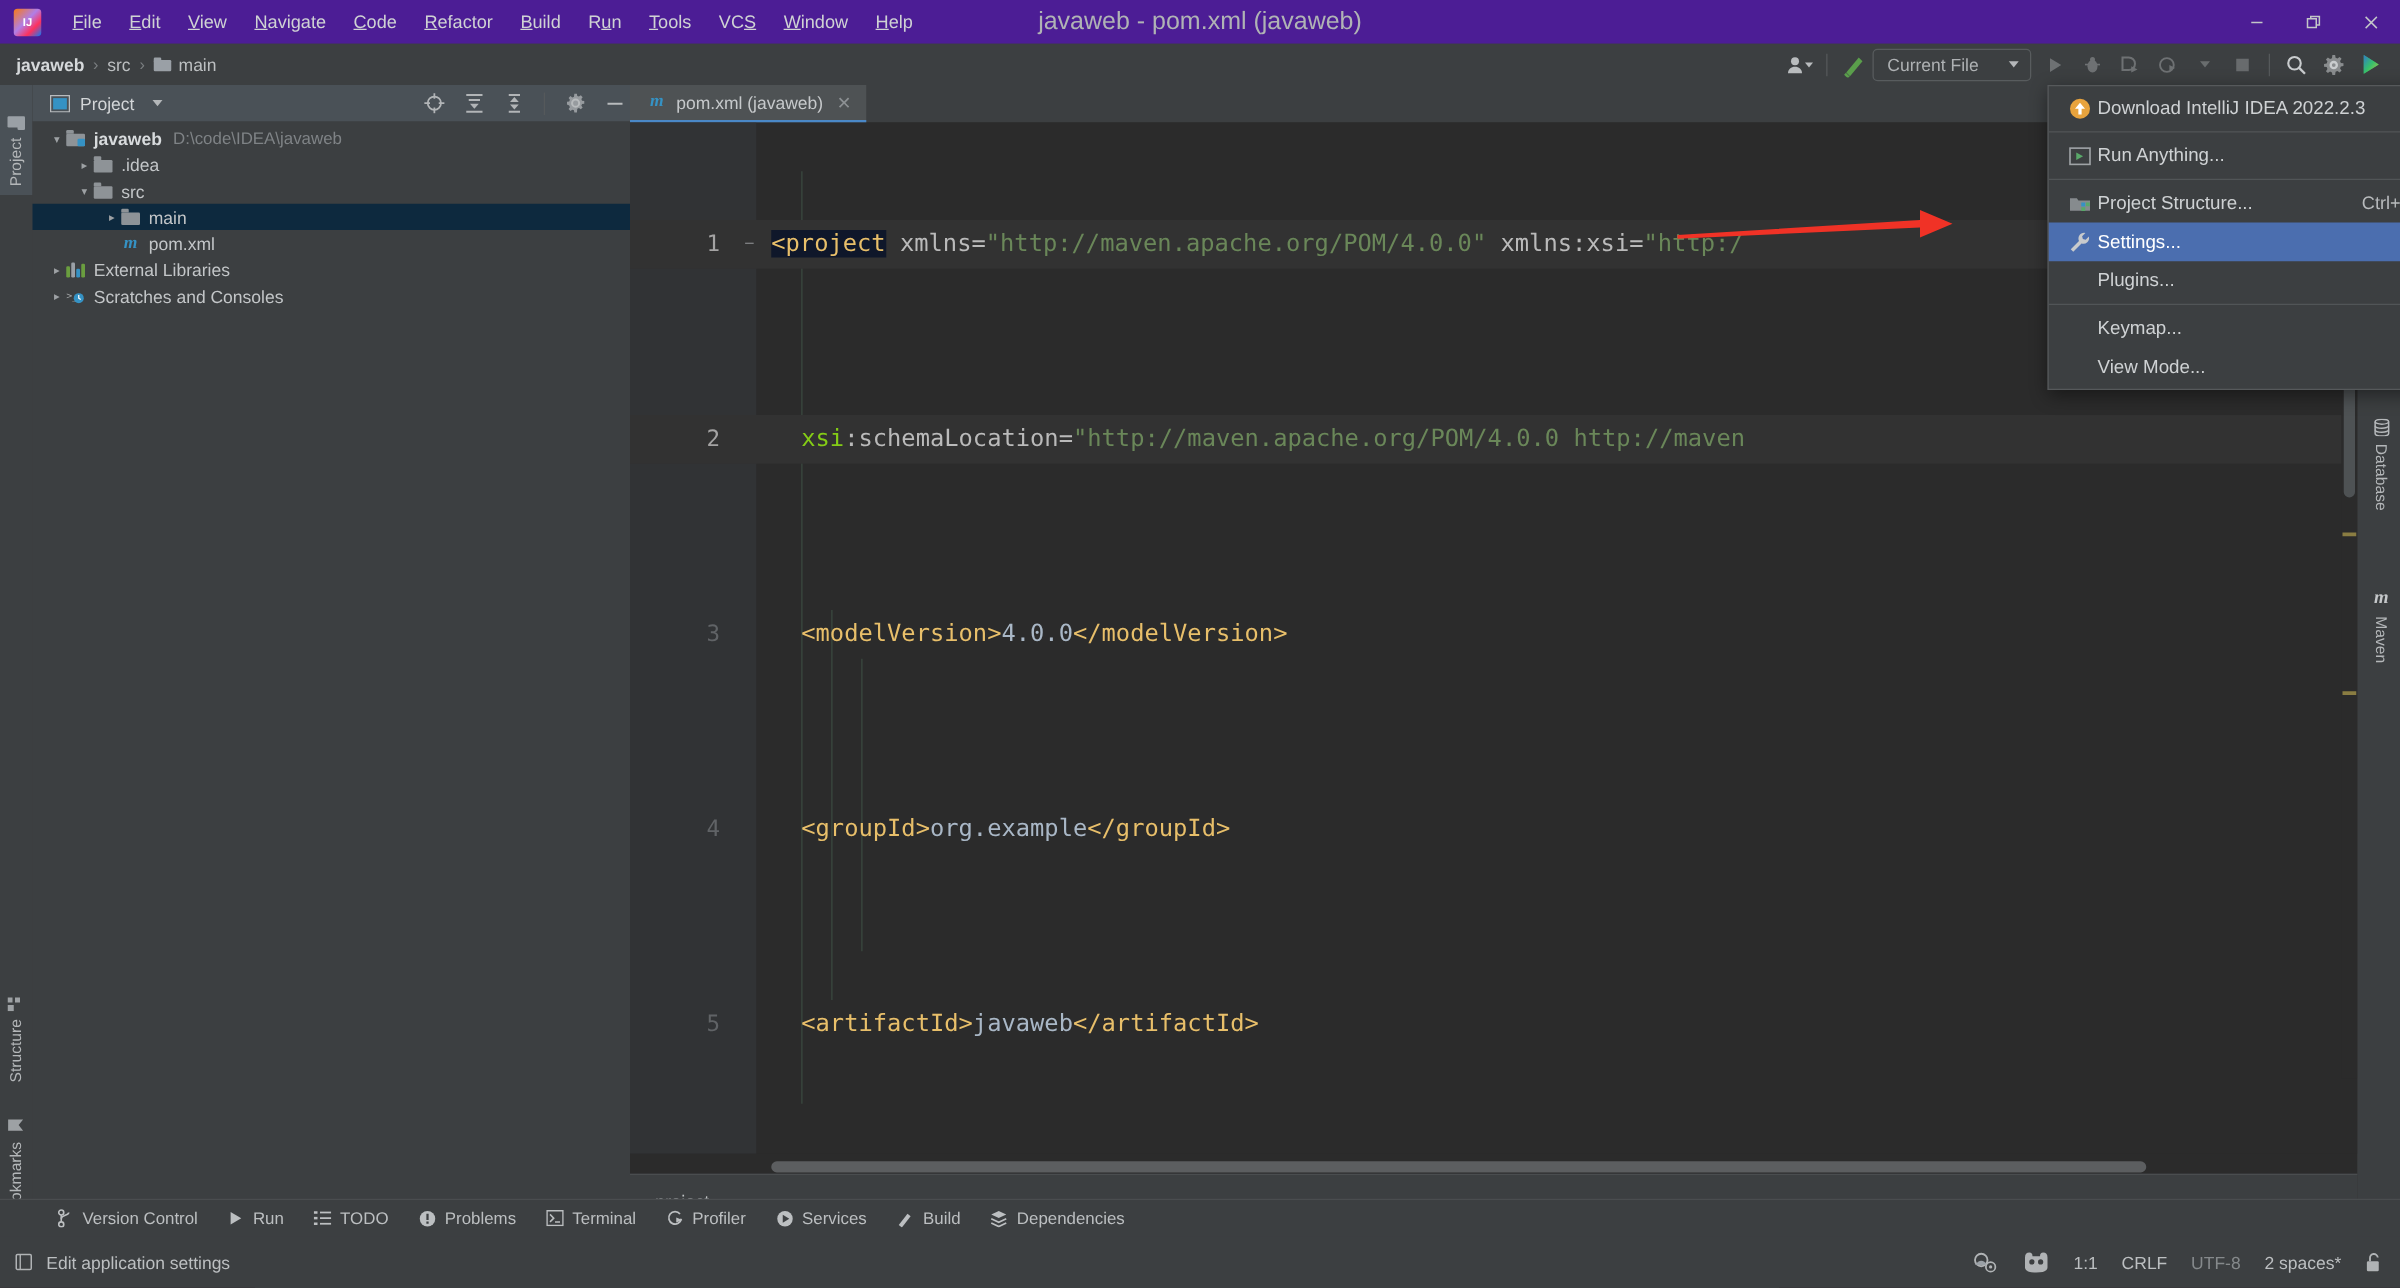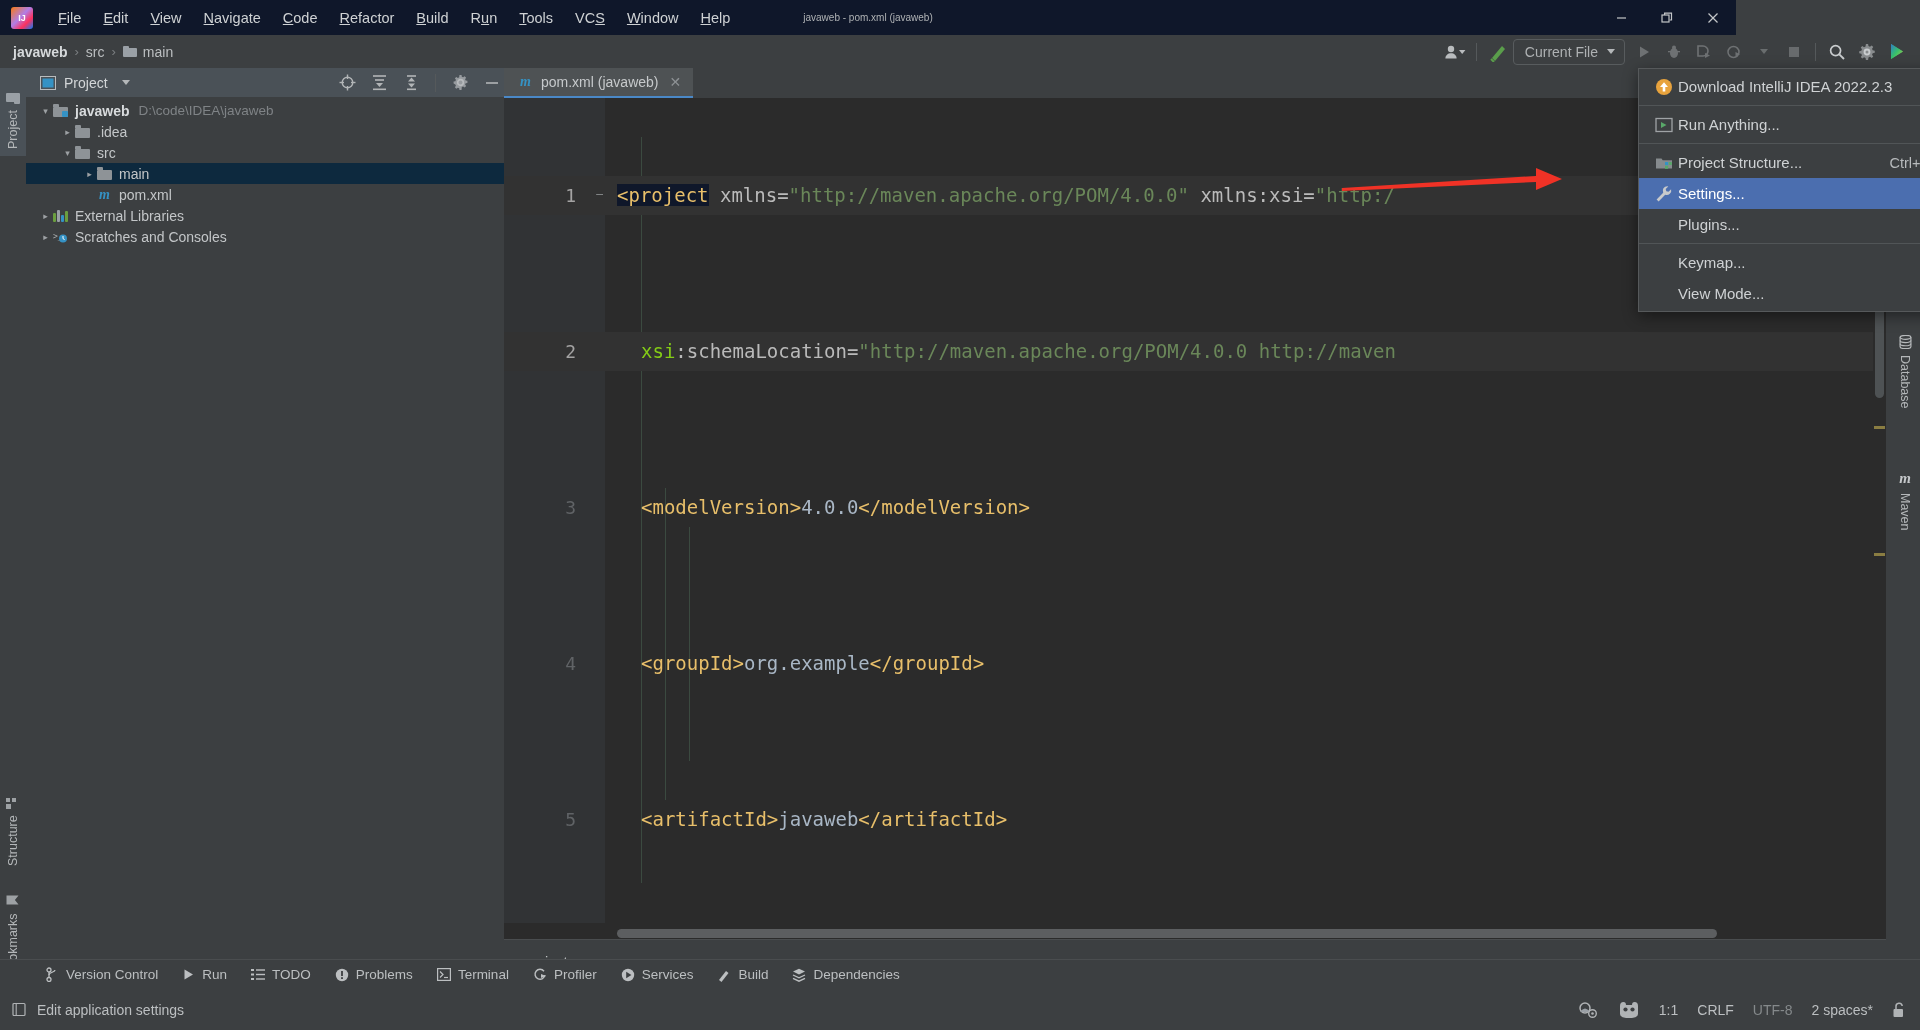--- a/index.html
+++ b/index.html
@@ -7,58 +7,58 @@
     width:1920px; height:1030px; overflow:hidden;
     background:#3c3f41;
     font-family:"Liberation Sans", sans-serif;
     color:#bbbbbb;
     -webkit-font-smoothing:antialiased;
   }
   #app { position:relative; width:1920px; height:1030px; background:#3c3f41; }
 
   
   .titlebar {
-    position:absolute; left:0; top:0; width:1736px; height:35px;
-    background:#0f172a; display:flex; align-items:center;
+    position:absolute; left:0; top:0; width:1920px; height:35px;
+    background:#4c1d95; display:flex; align-items:center;
   }
   .ij-logo { width:22px; height:22px; margin-left:11px; margin-right:14px; position:relative; flex:none;
              background:linear-gradient(135deg,#f97a12 0%,#b07ee7 45%,#fe315d 72%,#087cfa 100%);
              border-radius:3px; }
   .ij-logo::after{ content:"IJ"; position:absolute; left:0; top:0; width:100%; height:100%;
              font-size:9px; font-weight:bold; color:#fff; display:flex;align-items:center;justify-content:center;}
   .menubar { display:flex; align-items:center; gap:0px; }
   .menu-item {
     font-size:14.5px; color:#cfd2d4; padding:3px 11px; cursor:default; white-space:nowrap;
   }
   .menu-item u { text-decoration:underline; }
   .win-title {
     position:absolute; left:0; right:0; top:0; height:35px;
     display:flex; align-items:center; justify-content:center;
-    font-size:10px; color:#b0b3b5; pointer-events:none;
+    font-size:20px; color:#b0b3b5; pointer-events:none;
   }
   .wincontrols { position:absolute; right:0; top:0; height:35px; display:flex; align-items:center; }
   .wc { width:46px; height:35px; display:flex; align-items:center; justify-content:center; color:#c3c6c8; }
 
   
   .navbar {
     position:absolute; left:0; top:35px; width:1920px; height:33px;
     background:#3c3f41; display:flex; align-items:center; padding-left:13px;
   }
   .crumb { display:flex; align-items:center; font-size:14px; color:#bcbfc1; }
   .crumb.bold { font-weight:bold; color:#d6d9db; }
   .crumb-sep { color:#7a7e80; margin:0 7px; font-size:13px; }
   .folder-ico { display:inline-block; width:14px; height:11px; margin-right:6px; position:relative; }
   .folder-ico::before { content:""; position:absolute; left:0; bottom:0; width:14px;height:9px;background:#9aa0a6;border-radius:1px;}
   .folder-ico::after { content:""; position:absolute; left:0; top:0; width:6px;height:3px;background:#9aa0a6;border-radius:1px 1px 0 0;}
 
   .nav-right { position:absolute; right:8px; top:0; height:33px; display:flex; align-items:center; gap:0px; }
   .tb-btn { width:30px;height:26px; display:flex;align-items:center;justify-content:center; color:#9fa3a6; border-radius:3px;}
   .tb-sep { width:1px; height:18px; background:#55595b; margin:0 6px; }
   .runconfig {
-    display:flex; align-items:center; gap:9px; height:26px; padding:0 9px 0 11px;
+    display:flex; align-items:center; gap:24px; height:26px; padding:0 9px 0 11px;
     border:1px solid #585c5e; border-radius:4px; font-size:14px; color:#aeb1b3;
     margin-right:4px;
   }
   .caret-d { width:0;height:0;border-left:4px solid transparent;border-right:4px solid transparent;border-top:5px solid #b4b7b9; }
   .disabled { opacity:.38; }
 
   
   .leftstrip { position:absolute; left:0; top:68px; width:26px; height:915px; background:#3c3f41; }
   .vtab {
     position:absolute; left:0; width:26px;

